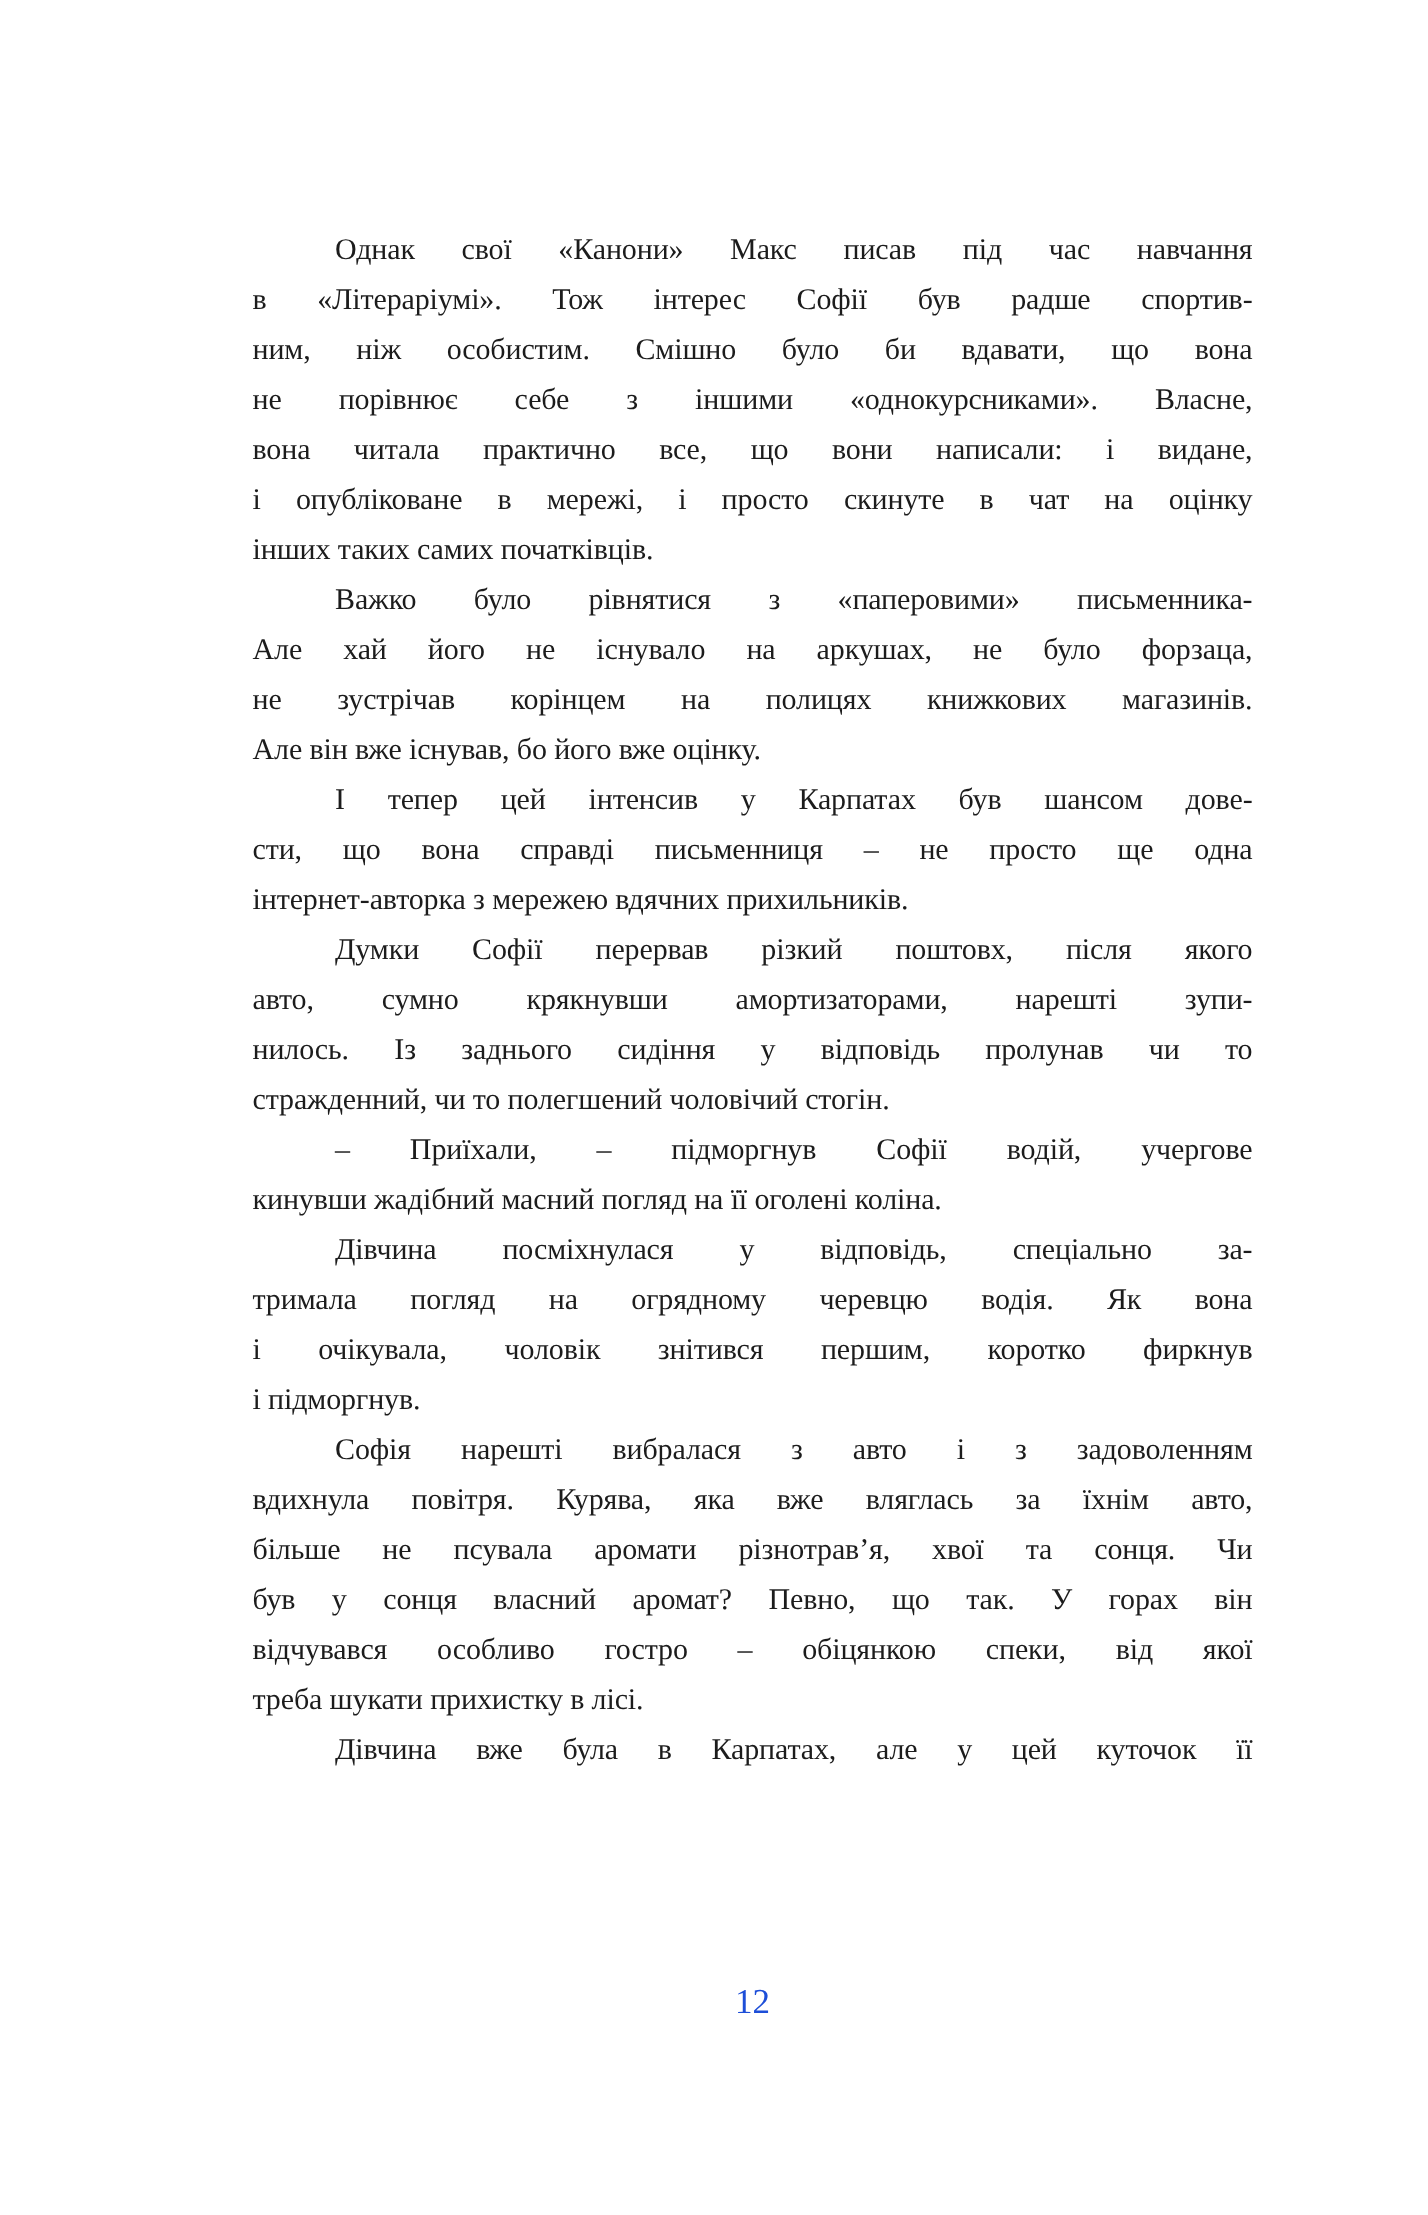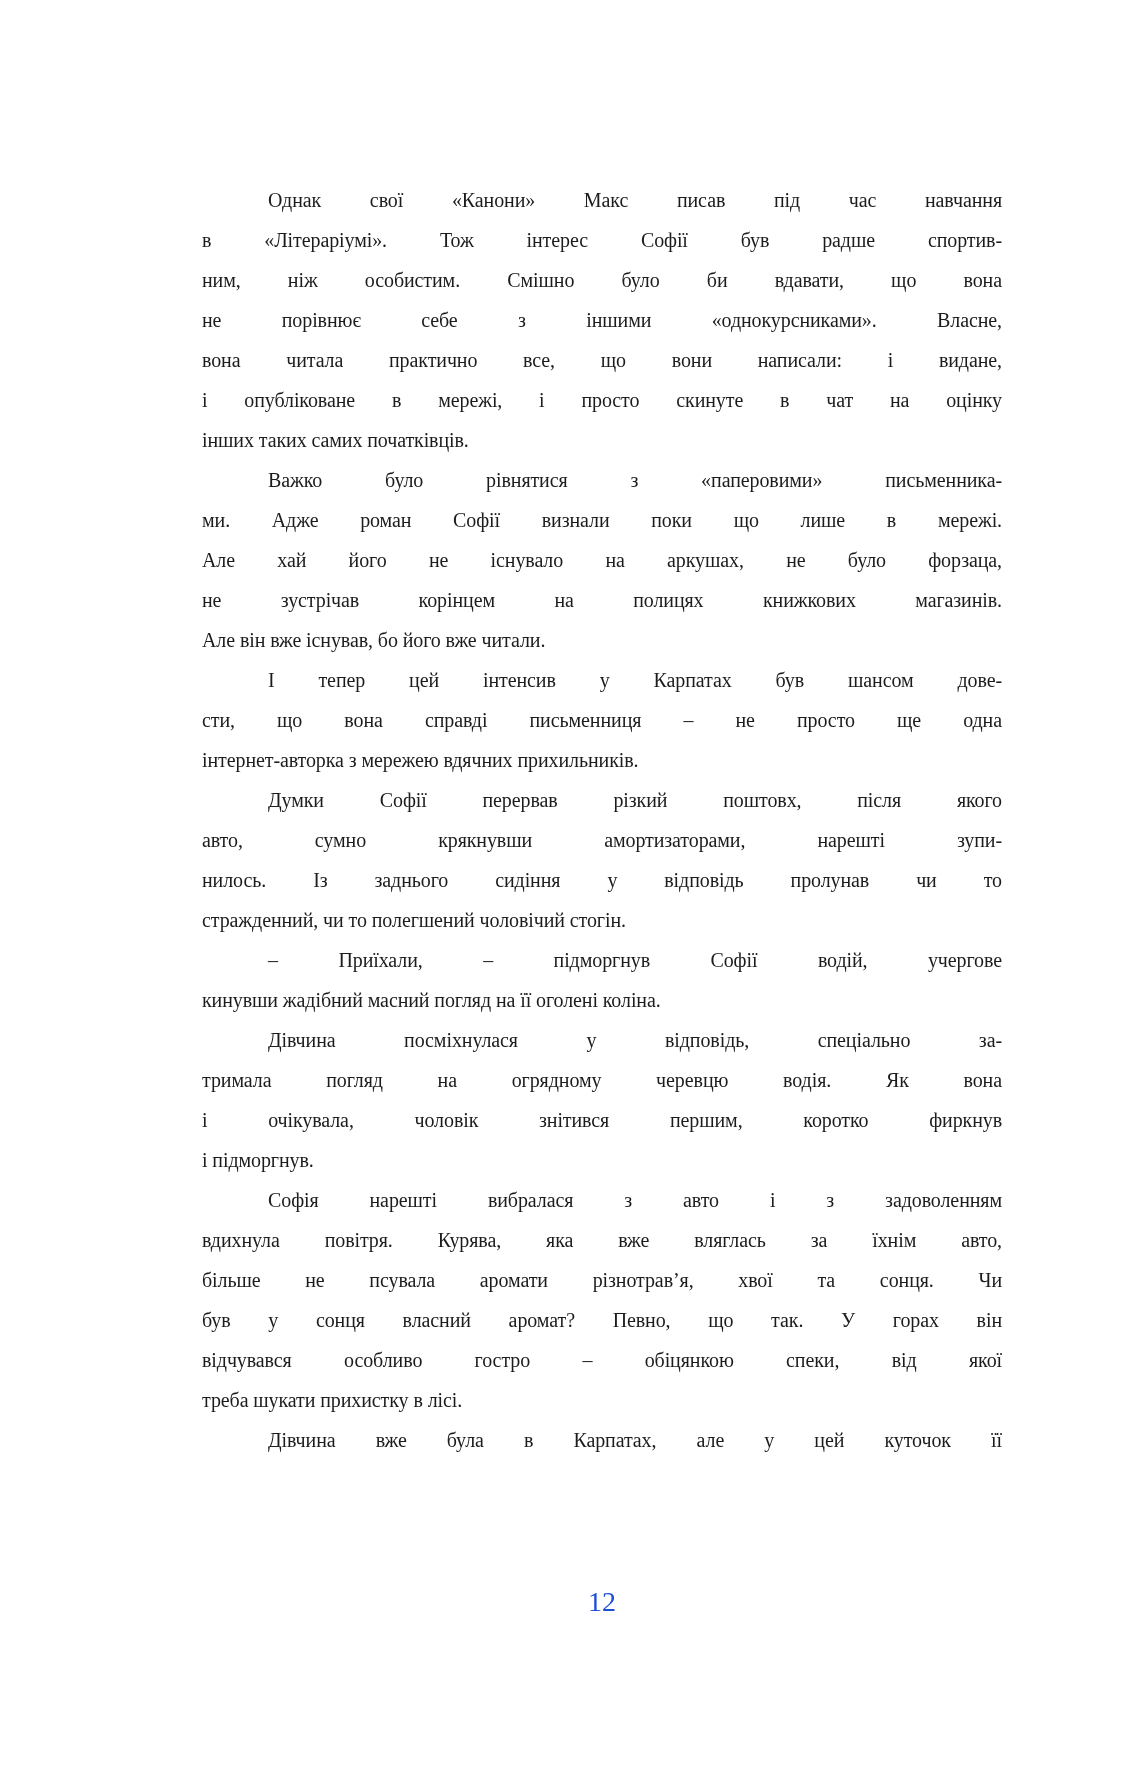--- a/index.html
+++ b/index.html
@@ -14,21 +14,21 @@
     background: #ffffff;
     overflow: hidden;
     font-family: "Liberation Serif", "DejaVu Serif", serif;
   }
   .text-block {
     position: absolute;
     left: 202px;
     top: 180px;
     width: 800px;
     color: #1c1c1c;
-    font-size: 20px;
+    font-size: 24px;
     line-height: 40px;
     letter-spacing: -0.1px;
   }
   .para { margin: 0; padding: 0; }
   .line {
     text-align: justify;
     text-align-last: justify;
     white-space: normal;
   }
   .line.first { text-indent: 66px; }
@@ -55,24 +55,23 @@
         <div class="line first">Однак свої «Канони» Макс писав під час навчання</div>
         <div class="line">в «Літераріумі». Тож інтерес Софії був радше спортив-</div>
         <div class="line">ним, ніж особистим. Смішно було би вдавати, що вона</div>
         <div class="line">не порівнює себе з іншими «однокурсниками». Власне,</div>
         <div class="line">вона читала практично все, що вони написали: і видане,</div>
         <div class="line">і опубліковане в мережі, і просто скинуте в чат на оцінку</div>
         <div class="line last">інших таких самих початківців.</div>
       </div>
       <div class="para">
         <div class="line first">Важко було рівнятися з «паперовими» письменника-</div>
-        <div class="line">ми. Адже роман Софії визнали поки що лише в мережі.</div>
         <div class="line">Але хай його не існувало на аркушах, не було форзаца,</div>
         <div class="line">не зустрічав корінцем на полицях книжкових магазинів.</div>
-        <div class="line last">Але він вже існував, бо його вже читали.</div>
+        <div class="line last">Але він вже існував, бо його вже оцінку.</div>
       </div>
       <div class="para">
         <div class="line first">І тепер цей інтенсив у Карпатах був шансом дове-</div>
         <div class="line">сти, що вона справді письменниця – не просто ще одна</div>
         <div class="line last">інтернет-авторка з мережею вдячних прихильників.</div>
       </div>
       <div class="para">
         <div class="line first">Думки Софії перервав різкий поштовх, після якого</div>
         <div class="line">авто, сумно крякнувши амортизаторами, нарешті зупи-</div>
         <div class="line">нилось. Із заднього сидіння у відповідь пролунав чи то</div>

